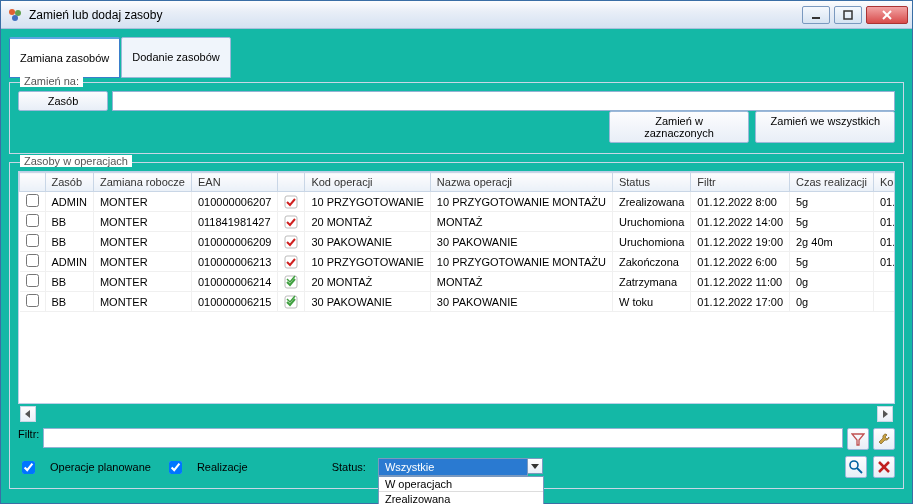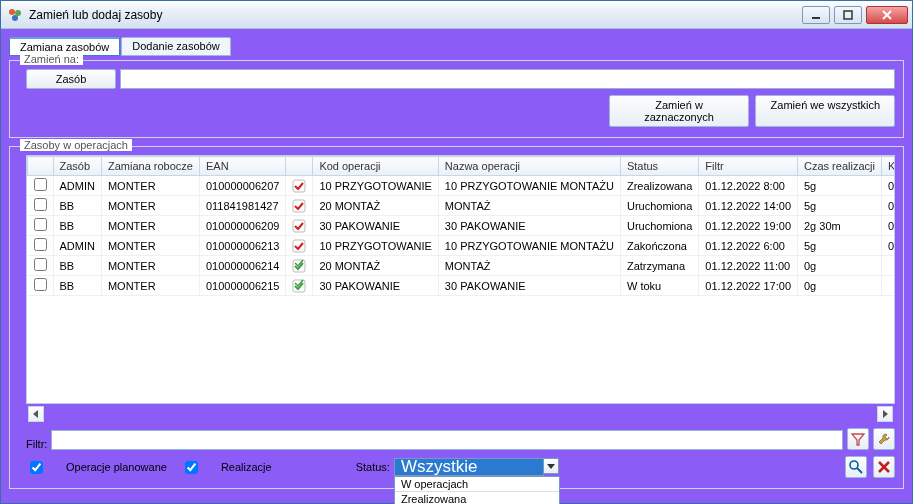--- a/index.html
+++ b/index.html
@@ -7,21 +7,21 @@
     margin: 0;
     font-family: Tahoma, Arial, sans-serif;
     font-size: 11px;
     background: #fff;
     color: #000;
   }
   .window {
     width: 913px;
     height: 504px;
     border: 1px solid #3a6ea5;
-    background: #8b5cf6;
+    background: #14b8a6;
     display: flex;
     flex-direction: column;
     position: relative;
     overflow: visible;
   }
   .titlebar {
     height: 28px;
     background: linear-gradient(to bottom, #fdfdfe 0%, #e8eef7 40%, #d5e2f2 100%);
     border-bottom: 1px solid #a8c0dc;
     display: flex;
@@ -60,37 +60,37 @@
     display: flex;
     flex-direction: column;
     overflow: visible;
   }
   .tabs {
     display: flex;
     gap: 1px;
     margin-bottom: 4px;
   }
   .tab {
-    padding: 2px 10px;
+    padding: 13px 10px;
     border: 1px solid #9bb8d9;
     border-bottom: 1px solid #9bb8d9;
     background: #f0f5fb;
     border-radius: 2px 2px 0 0;
     cursor: default;
     font-size: 11px;
   }
   .tab.active {
     background: #fff;
     border: 1px solid #3a7ecb;
     border-top: 2px solid #5aa4e0;
     font-weight: normal;
   }
   .fieldset {
     border: 1px solid #c9d6e6;
-    padding: 8px 8px 10px 16px;
+    padding: 8px 8px 10px 8px;
     position: relative;
     margin-bottom: 8px;
   }
   .fieldset-legend {
     position: absolute;
     top: -8px; left: 10px;
     background: #fff;
     padding: 0 4px;
     font-size: 11px;
     color: #555;
@@ -112,21 +112,20 @@
     border: 1px solid #94b2d4;
     height: 20px;
     padding: 2px 4px;
     font-size: 11px;
     flex: 1;
   }
   .button-row {
     display: flex;
     justify-content: flex-end;
     gap: 6px;
-    margin-top: 6px;
   }
 
   .ops-fieldset { flex: 1; display: flex; flex-direction: column; }
   .grid-wrap {
     border: 1px solid #bcd0e8;
     flex: 1;
     overflow: auto;
     background: #fff;
   }
   table.grid {
@@ -150,49 +149,49 @@
     border-bottom: 1px solid #f0f0f0;
     padding: 2px 6px;
   }
   table.grid td.chk-cell { width: 18px; }
   input[type="checkbox"].row-chk { margin:0; }
   .mini-icon {
     display:inline-block; width:14px; height:14px; vertical-align:middle;
   }
 
   .filter-row {
-    display:flex; align-items:flex-end; gap:4px; margin-top:4px;
+    display:flex; align-items:flex-start; gap:4px; margin-top:4px;
   }
   .filter-row .filter-input { flex:1; }
   .iconbtn {
     width:22px; height:22px;
     border:1px solid #9bb8d9;
     border-radius:2px;
     background: linear-gradient(to bottom,#fdfdfe,#e8eef7);
     display:flex; align-items:center; justify-content:center;
     cursor:default;
   }
 
   .bottom-row {
     display:flex; align-items:center; gap:14px; margin-top:6px;
     position: relative;
   }
-  .checkbox-lbl { display:flex; align-items:center; gap:20px; }
-  .status-area { display:flex; align-items:center; gap:4px; margin-left: 70px; }
+  .checkbox-lbl { display:flex; align-items:center; gap:12px; }
+  .status-area { display:flex; align-items:center; gap:12px; margin-left: 70px; }
   .status-combo {
     position: relative;
   }
   .combo-display {
     width: 150px; height: 18px;
     border: 1px solid #7a99bf;
     background: #2a7ad1;
     color: #fff;
     display:flex; align-items:center; justify-content:space-between;
     padding: 0 4px 0 6px;
-    font-size:17px;
+    font-size:11px;
   }
   .combo-arrow {
     width: 16px; height: 16px;
     border: 1px solid #7a99bf;
     background: linear-gradient(to bottom,#fdfdfe,#e8eef7);
     display:flex; align-items:center; justify-content:center;
     margin-left: -1px;
   }
   .combo-dropdown {
     position:absolute;
@@ -333,21 +332,21 @@
                 <td>MONTER</td>
                 <td>010000006209</td>
                 <td><span class="mini-icon"><svg width="14" height="14">
                       <rect x="1" y="1" width="12" height="12" rx="2" fill="#fff" stroke="#bbb"></rect>
                       <path d="M3 7l3 3 5-6" fill="none" stroke="#d02020" stroke-width="2"></path>
                     </svg></span></td>
                 <td>30 PAKOWANIE</td>
                 <td>30 PAKOWANIE</td>
                 <td>Uruchomiona</td>
                 <td>01.12.2022 19:00</td>
-                <td>2g 30m</td>
+                <td>2g 40m</td>
                 <td>01.12.2022 21:30</td>
               </tr>
               <tr>
                 <td class="chk-cell"><input type="checkbox" class="row-chk" style=""></td>
                 <td>ADMIN</td>
                 <td>MONTER</td>
                 <td>010000006213</td>
                 <td><span class="mini-icon"><svg width="14" height="14">
                       <rect x="1" y="1" width="12" height="12" rx="2" fill="#fff" stroke="#bbb"></rect>
                       <path d="M3 7l3 3 5-6" fill="none" stroke="#d02020" stroke-width="2"></path>

